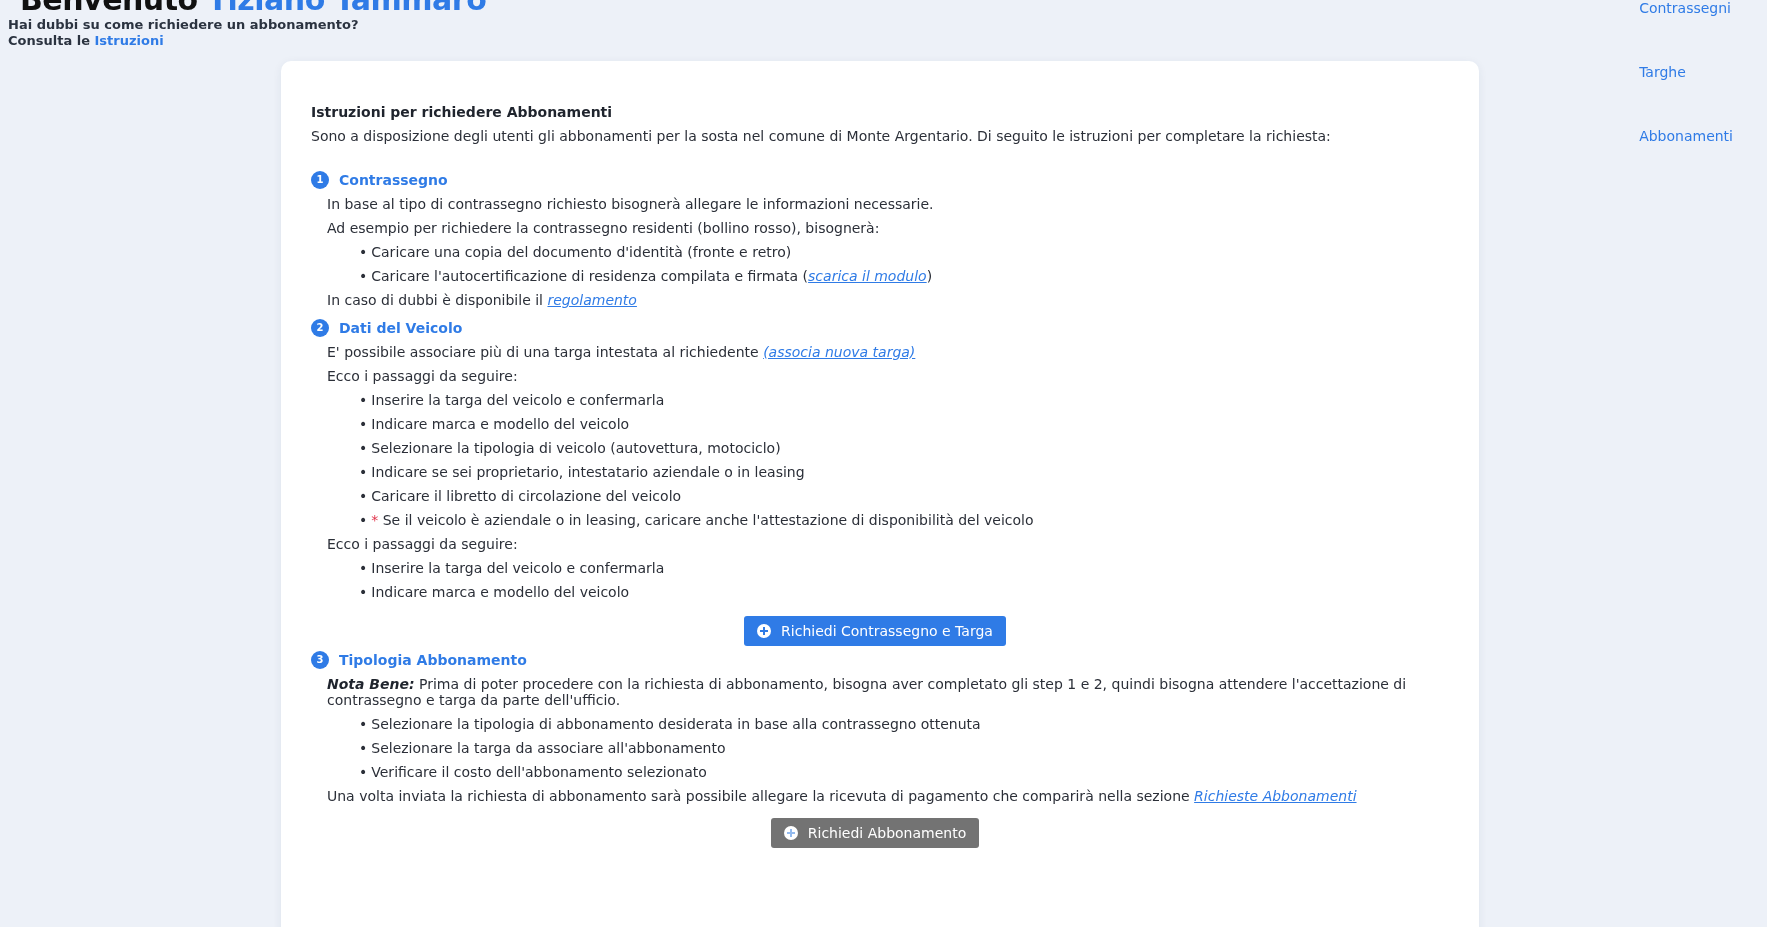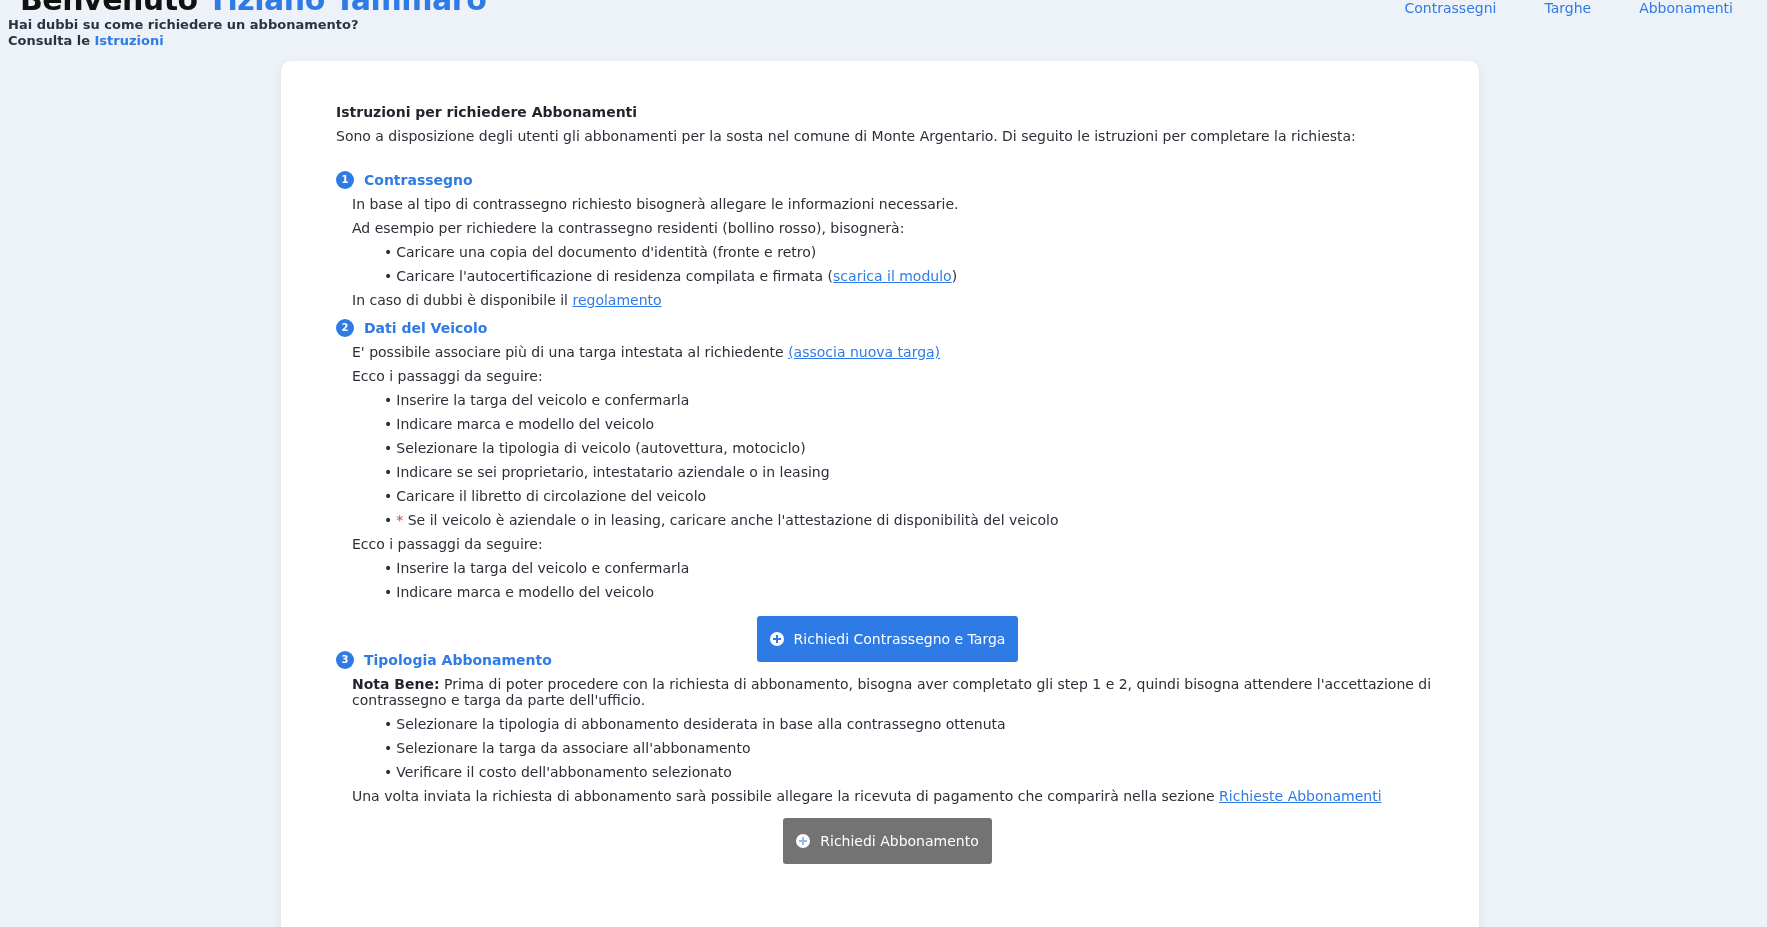--- a/index.html
+++ b/index.html
@@ -14,67 +14,67 @@
       position: absolute; left: 20px; top: -18px;
       font-size: 30px; font-weight: bold; color: #111;
       white-space: nowrap; letter-spacing: -0.5px;
     }
     .header-title .name { color: #2f7be6; }
     .header-sub {
       position: absolute; left: 8px; top: 17px;
       font-size: 13px; font-weight: bold; color: #2b3340; line-height: 16px;
     }
     .header-sub a { color: #2f7be6; text-decoration: none; }
-    .topnav { position: absolute; top: 0; right: 34px; display: flex; gap: 48px; }
+    .topnav { position: absolute; top: 0; right: 34px; display: flex; gap: 48px; flex-direction: column; }
     .topnav a { color: #2f7be6; font-size: 14px; text-decoration: none; line-height: 16px; }
 
     .card {
       position: absolute; left: 281px; top: 61px; width: 1198px; height: 900px;
       background: #ffffff; border-radius: 10px;
       box-shadow: 0 2px 10px rgba(30,50,90,0.07);
     }
-    .content { position: absolute; left: 55px; top: 39px; right: 40px; font-size: 14px; line-height: 24px; }
+    .content { position: absolute; left: 30px; top: 39px; right: 40px; font-size: 14px; line-height: 24px; }
     .intro-title { font-weight: bold; color: #1f242d; font-size: 14px; }
     .intro-text { color: #2b2f38; }
 
     .section-head { display: flex; align-items: center; gap: 10px; margin-top: 20px; height: 24px; }
     .badge {
       width: 18px; height: 18px; border-radius: 50%;
       background: #2f7be6; color: #fff; font-size: 10px; font-weight: bold;
       display: flex; align-items: center; justify-content: center;
     }
     .section-title { color: #2f7be6; font-weight: bold; font-size: 14px; }
     .sec-body { padding-left: 16px; }
     .line { height: 24px; white-space: nowrap; }
     .bullet { padding-left: 32px; }
     .bullet::before { content: "\2022"; margin-right: 4px; }
-    a.link { color: #2f7be6; text-decoration: underline; }
+    a.link { color: #2f7be6; text-decoration: underline; font-style: italic; }
     .req { color: #e0344b; }
 
     .btn-row { display: flex; justify-content: center; margin-top: 12px; height: 30px; }
     .btn {
       display: inline-flex; align-items: center; gap: 10px;
       background: #2f7be6; color: #fff; border: none; border-radius: 3px;
-      height: 46px; padding: 0 13px; font-size: 14px;
+      height: 30px; padding: 0 13px; font-size: 14px;
       font-family: "DejaVu Sans", sans-serif;
     }
     .btn.disabled { background: #737373; }
     .btn .plus {
       width: 14px; height: 14px; border-radius: 50%; background: #fff;
       position: relative; flex: none;
     }
     .btn .plus::before, .btn .plus::after {
       content: ""; position: absolute; background: #2f7be6;
       left: 50%; top: 50%; transform: translate(-50%,-50%);
     }
     .btn .plus::before { width: 8px; height: 2px; }
     .btn .plus::after { width: 2px; height: 8px; }
     .btn.disabled .plus::before, .btn.disabled .plus::after { background: #94bbef; }
     .nota { line-height: 16px; padding-top: 4px; padding-bottom: 4px; white-space: normal; }
-    .nota b { color: #1f242d; }
+    .nota b { color: #1f242d; font-style: italic; }
     .indent { padding-left: 32px; }
   </style>
 </head>
 <body>
 
 <div class="header-title">
   <span>Benvenuto </span><span class="name">Tiziano Tammaro</span>
 </div>
 <div class="header-sub">
   <div>Hai dubbi su come richiedere un abbonamento?</div>

